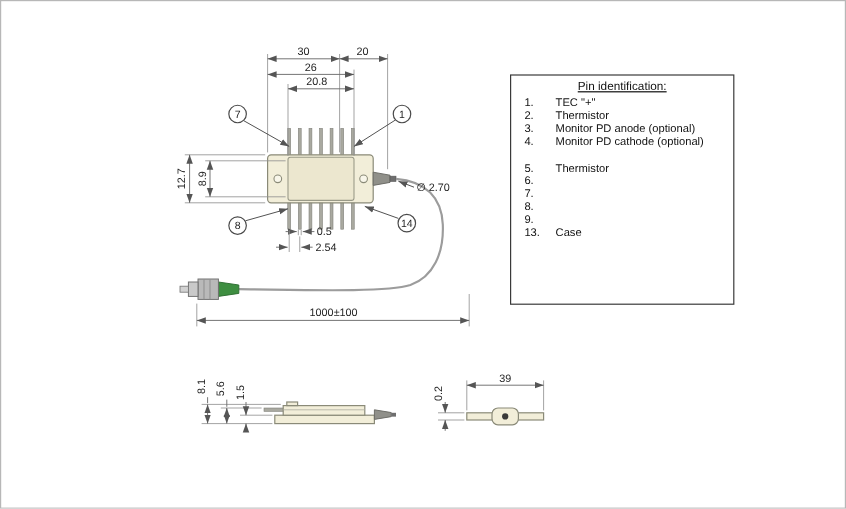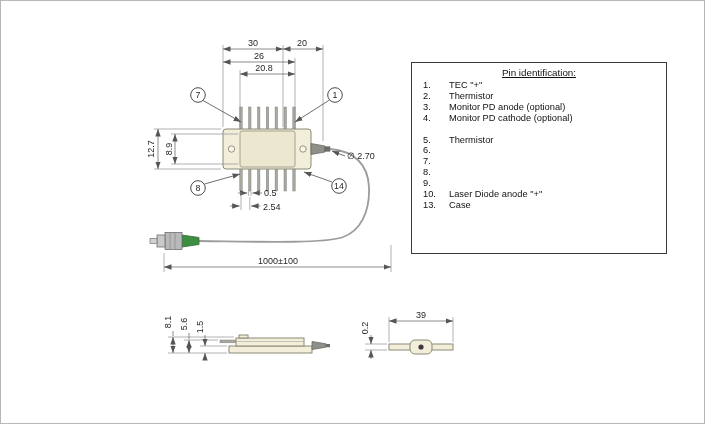--- a/index.html
+++ b/index.html
@@ -16,21 +16,21 @@
   .dm   { stroke:#6f6f6f; stroke-width:0.8; fill:none; }
   .ldr  { stroke:#4a4a4a; stroke-width:0.8; fill:none; }
   .dtxt { font-family:"Liberation Sans", sans-serif; font-size:9px; fill:#1f1f1f; }
   .ctxt { font-family:"Liberation Sans", sans-serif; font-size:8.8px; fill:#1f1f1f; }
   .callout-circle { fill:#ffffff; stroke:#4a4a4a; stroke-width:1; }
   .fiber { stroke:#9c9c9c; stroke-width:1.8; fill:none; }
   .detail { stroke:#b0b0a5; stroke-width:0.7; fill:none; }
 
   
   .pin-box {
-    position:absolute; left:410px; top:61px; width:256px; height:192px;
+    position:absolute; left:424px; top:61px; width:187px; height:192px;
     border:1px solid #3a3a3a; background:#ffffff; color:#111;
     font-size:9.3px;
   }
   .pin-title { text-align:center; text-decoration:underline; font-size:9.8px; line-height:13px; padding-top:3px; }
   .pin-rows { padding-top:1px; }
   .pin-row { display:flex; line-height:10.9px; padding-left:11px; }
   .pin-row .pin-num { width:26px; flex:0 0 auto; }
   .pin-row .pin-label { flex:1; white-space:nowrap; }
   .pin-spacer { height:10.9px; }
 </style>
@@ -248,23 +248,19 @@
       </div>
       <div class="pin-row">
         <span class="pin-num">8.</span>
         <span class="pin-label"></span>
       </div>
       <div class="pin-row">
         <span class="pin-num">9.</span>
         <span class="pin-label"></span>
       </div>
       <div class="pin-row">
-        <span class="pin-num">10.</span>
-        <span class="pin-label">Laser Diode anode "+"</span>
-      </div>
-      <div class="pin-row">
         <span class="pin-num">13.</span>
         <span class="pin-label">Case</span>
       </div>
     </div>
   </div>
 
 </div>
 
 </body></html>

